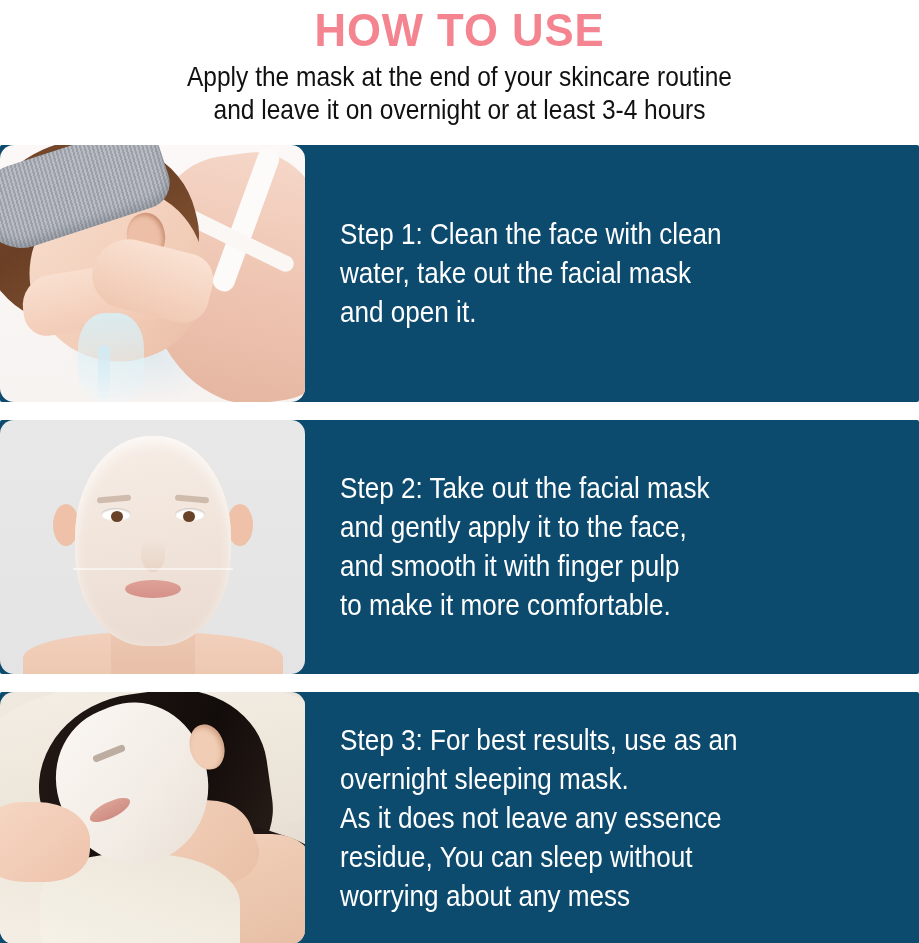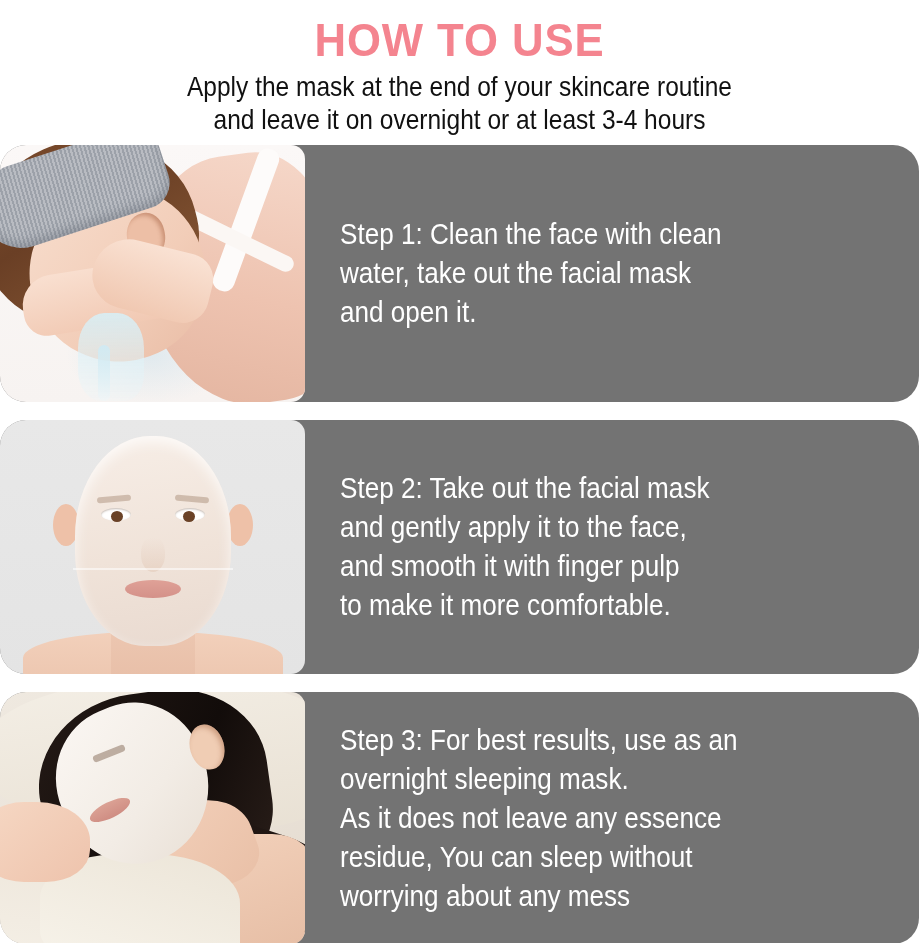--- a/index.html
+++ b/index.html
@@ -11,21 +11,21 @@
     width: 919px;
     height: 943px;
     overflow: hidden;
     font-family: "Liberation Sans", sans-serif;
     position: relative;
   }
 
   
   .header {
     width: 919px;
-    padding-top: 14px;
+    padding-top: 4px;
     text-align: center;
   }
   .title {
     font-family: "Liberation Sans", sans-serif;
     font-weight: bold;
     font-size: 47px;
     line-height: 52px;
     letter-spacing: 1px;
     color: #F4848F;
     margin: 0;
@@ -47,22 +47,22 @@
   
   .cards {
     position: absolute;
     left: 0;
     top: 145px;
     width: 919px;
   }
   .card {
     position: relative;
     width: 919px;
-    background: #737373;
-    border-radius: 26px;
+    background: #0c4a6e;
+    border-radius: 2px;
     overflow: hidden;
     display: flex;
     align-items: center;
   }
   .card-1 { height: 257px; margin-bottom: 18px; }
   .card-2 { height: 254px; margin-bottom: 18px; }
   .card-3 { height: 252px; }
 
   
   .photo {

